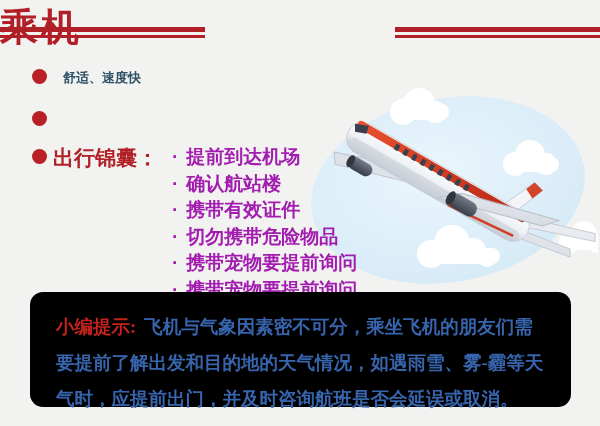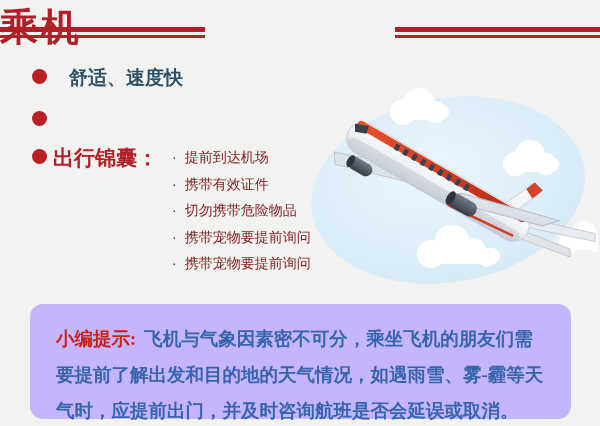--- a/index.html
+++ b/index.html
@@ -15,29 +15,29 @@
   .hrule .bar-thin{height:3px;background:#b11f27;margin-top:3px;}
   
   .bullets{position:absolute;left:0;top:0;width:600px;z-index:3;}
   .row{position:absolute;left:32px;display:flex;align-items:flex-start;}
   .row.adv{top:64px;}
   .row.dis{top:106px;}
   .row.tips{top:144px;}
   .dot{width:15px;height:15px;border-radius:50%;background:#b92025;flex:0 0 15px;
        margin-top:5px;margin-right:6px;}
   .lbl{font-size:21px;font-weight:bold;color:#b11f27;line-height:27px;white-space:nowrap;}
-  .txt{font-size:19px;font-weight:600;color:#2d5166;line-height:27px;margin-left:16px;white-space:nowrap;}
+  .txt{font-size:13px;font-weight:600;color:#2d5166;line-height:27px;margin-left:10px;white-space:nowrap;}
   .tip-list{list-style:none;margin:0;padding:0 0 0 14px;}
-  .tip-list li{font-size:14px;font-weight:400;color:#7f1d1d;line-height:26.5px;white-space:nowrap;}
+  .tip-list li{font-size:19px;font-weight:700;color:#a21caf;line-height:26.5px;white-space:nowrap;}
   .tip-list .mark{margin-right:8px;}
   
   .illustration{position:absolute;left:303px;top:82px;z-index:0;}
   
-  .note{position:absolute;left:30px;top:304px;width:541px;height:115px;box-sizing:border-box;
-        background:#c4b5fd;border-radius:13px;padding:17px 26px;z-index:3;}
+  .note{position:absolute;left:30px;top:292px;width:541px;height:115px;box-sizing:border-box;
+        background:#000000;border-radius:13px;padding:17px 26px;z-index:3;}
   .note p{margin:0;font-family:"Liberation Serif","DejaVu Serif",serif;
         font-size:18.5px;line-height:36px;color:#3765ad;font-weight:600;}
   .note .note-lbl{color:#c3231d;font-weight:bold;margin-right:8px;}
 </style>
 </head>
 <body>
 
 <div class="page">
 
   <div class="hrule left">
@@ -140,20 +140,23 @@
     </div>
     <div class="row tips">
       <span class="dot"></span>
       <span class="lbl">出行锦囊：</span>
       <ul class="tip-list">
 
           <li>
             <span class="mark">·</span><span>提前到达机场</span>
           </li>
 
+          <li>
+            <span class="mark">·</span><span>确认航站楼</span>
+          </li>
 
           <li>
             <span class="mark">·</span><span>携带有效证件</span>
           </li>
 
           <li>
             <span class="mark">·</span><span>切勿携带危险物品</span>
           </li>
 
           <li>

